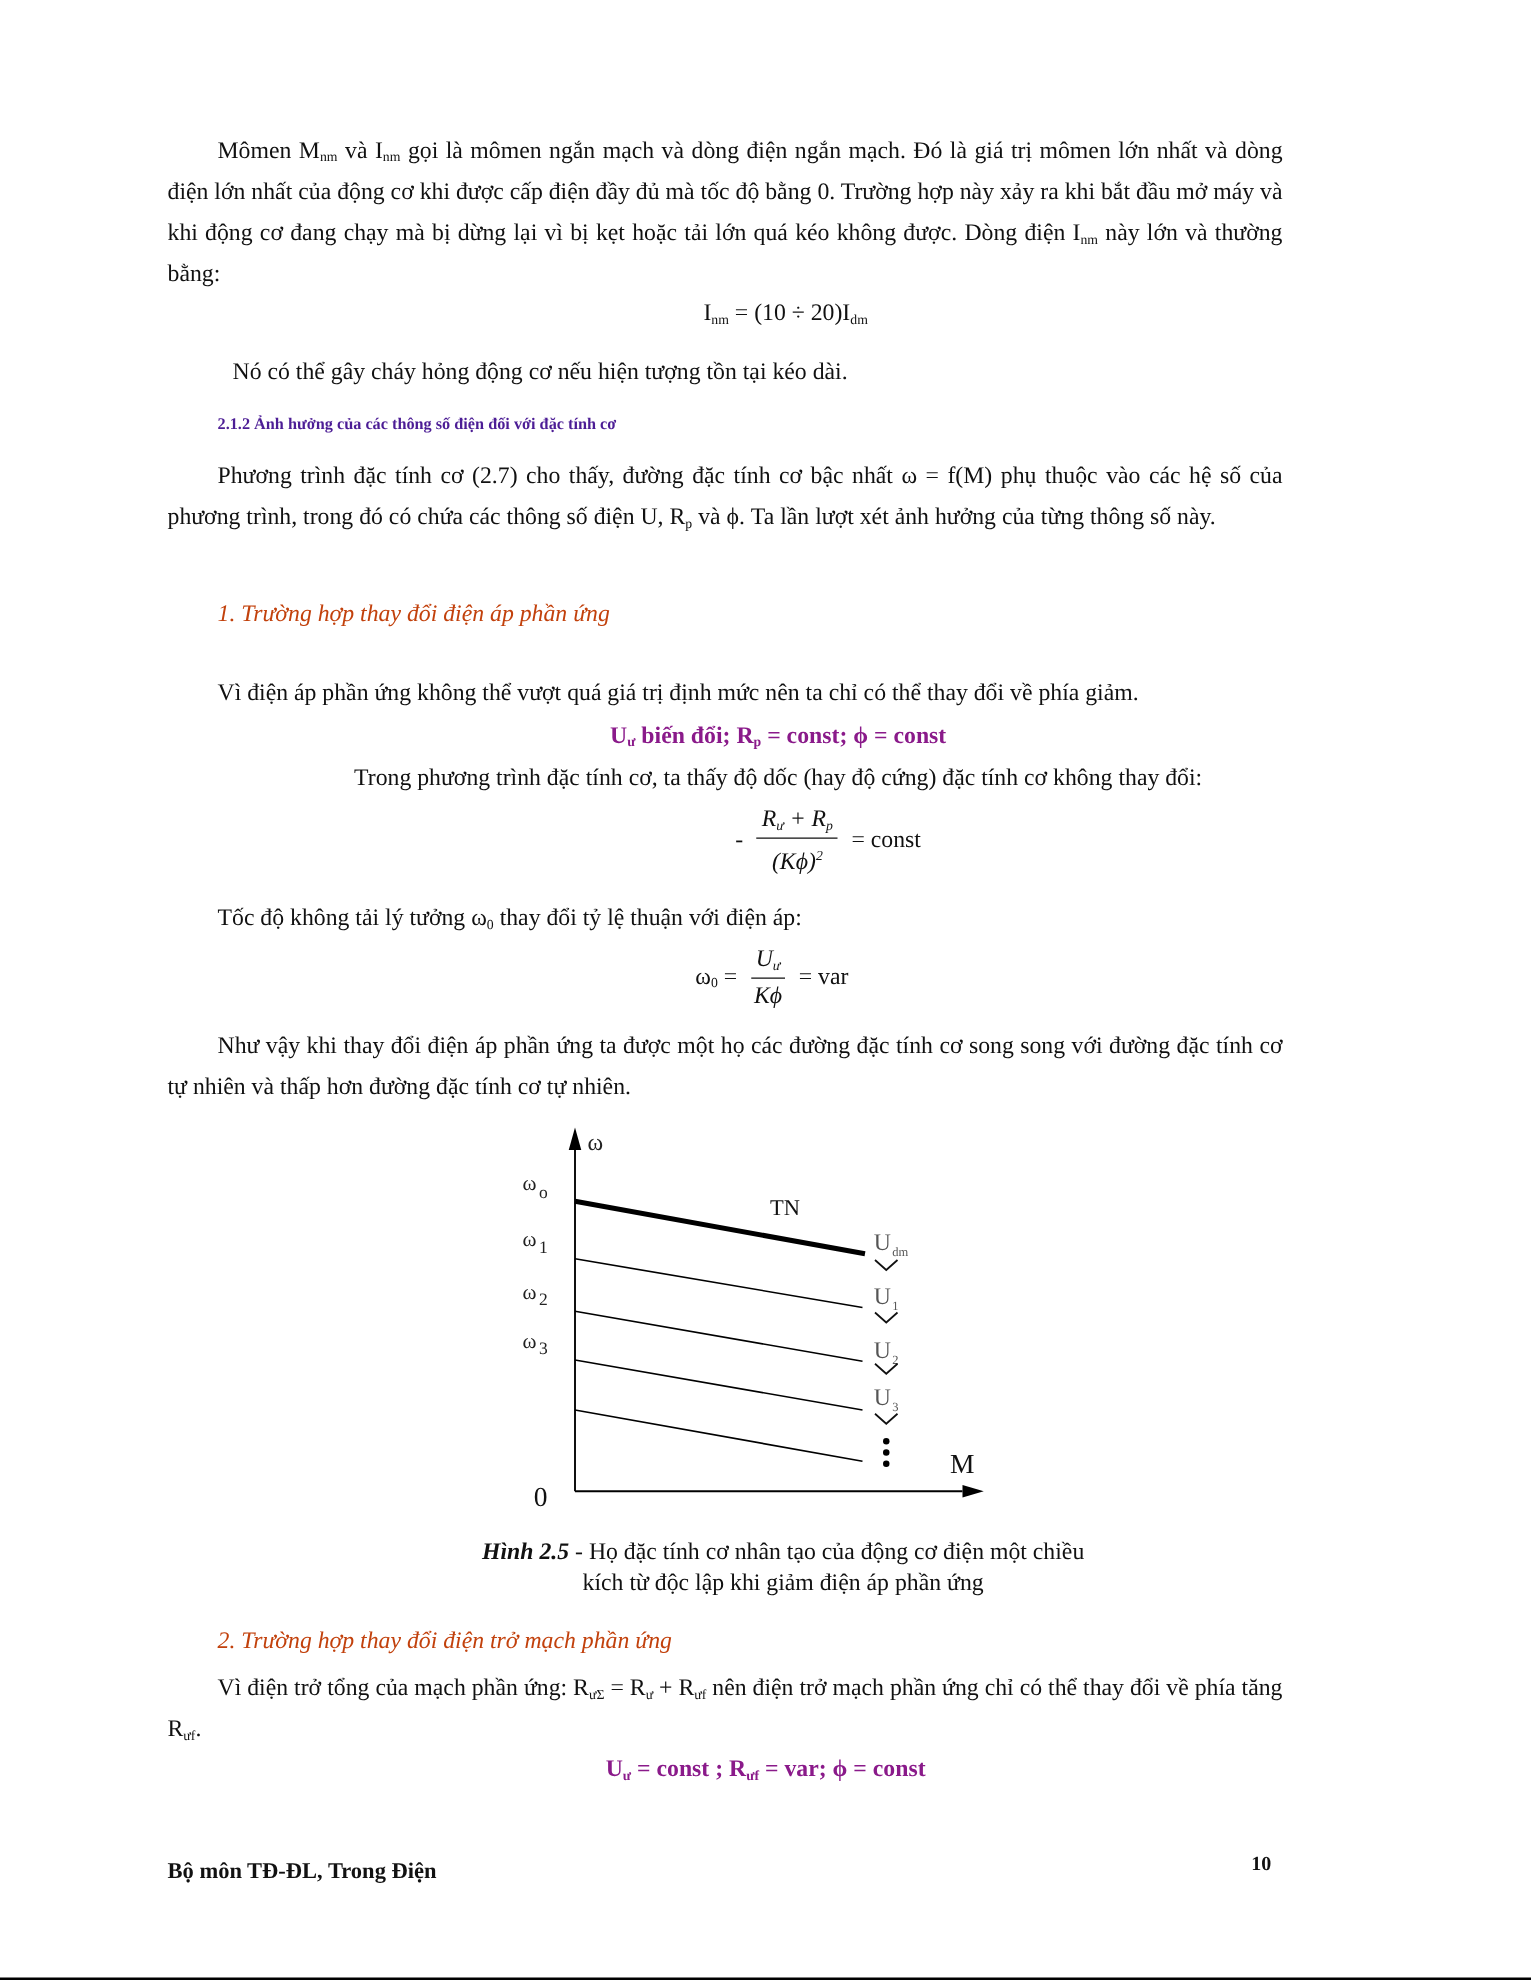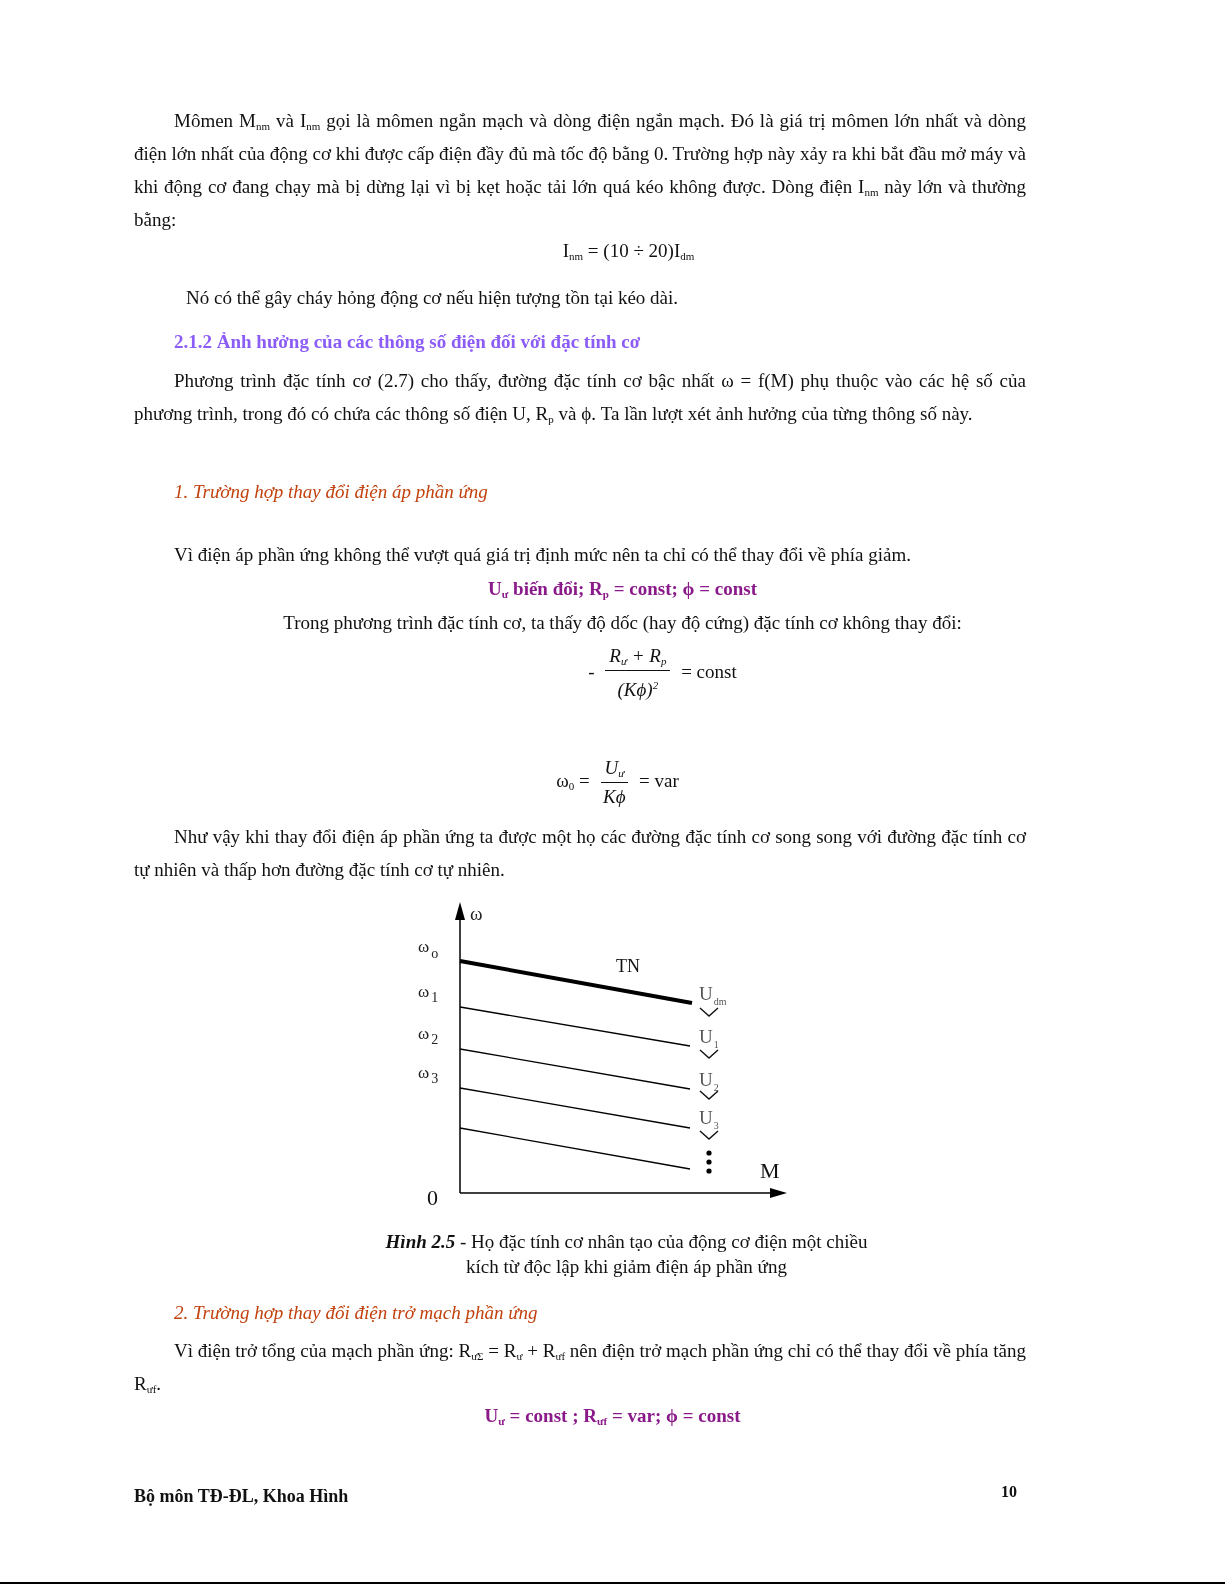--- a/index.html
+++ b/index.html
@@ -4,21 +4,21 @@
   <style>
     html, body { margin: 0; padding: 0; background: #ffffff; }
     body { width: 1225px; height: 1585px; position: relative; overflow: hidden;
            font-family: "Liberation Serif", "DejaVu Serif", serif; color: #111; }
     .page { position: absolute; left: 0; top: 0; width: 1225px; height: 1585px; }
     .p { position: absolute; left: 134px; width: 892px; font-size: 19px; line-height: 33px;
          text-align: justify; text-align-last: left; margin: 0; }
     .ind { text-indent: 40px; }
     .center { position: absolute; left: 0; width: 1225px; text-align: center; font-size: 19px; margin: 0; }
     sub { font-size: 11px; vertical-align: -3px; line-height: 0; }
-    .heading { position: absolute; left: 174px; font-size: 19px; font-weight: bold; color: #8b5cf6; margin: 0; }
+    .heading { position: absolute; left: 174px; font-size: 13px; font-weight: bold; color: #4c1d95; margin: 0; }
     .subhead { position: absolute; left: 174px; font-size: 19px; font-style: italic; color: #c2410c; margin: 0; }
     .purple { color: #8a1a8a; font-weight: bold; }
     .frac { display: inline-block; vertical-align: middle; text-align: center; margin: 0 6px; }
     .frac .num { display: block; padding: 0 4px 2px; border-bottom: 1.5px solid #111; font-style: italic; }
     .frac .den { display: block; padding-top: 2px; font-style: italic; }
     .caption { position: absolute; left: 0; width: 1225px; text-align: center; font-size: 19px; line-height: 25px; margin: 0; }
     .footer-left { position: absolute; left: 134px; top: 1486px; font-size: 18px; font-weight: bold; }
     .footer-right { position: absolute; right: 208px; top: 1483px; font-size: 16px; font-weight: bold; }
     .bottom-rule { position: absolute; left: 0; top: 1582px; width: 1225px; height: 2px; background: #000; }
     svg text { font-family: "Liberation Serif", "DejaVu Serif", serif; }
@@ -48,20 +48,21 @@
 
   <div class="center" style="top:644px; padding-left:50px; line-height:24px;">
     <span>-</span>
     <span class="frac">
       <span class="num"><span>R</span><sub>ư</sub><span> + R</span><sub>p</sub></span>
       <span class="den"><span>(Kϕ)</span><sup style="font-size:11px;">2</sup></span>
     </span>
     <span>= const</span>
   </div>
 
+  <p class="p ind" style="top:718px;"><span>Tốc độ không tải lý tưởng ω</span><sub>0</sub><span> thay đổi tỷ lệ thuận với điện áp:</span></p>
 
   <div class="center" style="top:756px; padding-left:5px; line-height:24px;">
     <span>ω</span><sub>0</sub>
     <span>=</span>
     <span class="frac">
       <span class="num"><span>U</span><sub>ư</sub></span>
       <span class="den">Kϕ</span>
     </span>
     <span>= var</span>
   </div>
@@ -109,16 +110,16 @@
 
   <p class="caption" style="top:1229px; padding-left:14px;"><b><i>Hình 2.5</i></b><span> - Họ đặc tính cơ nhân tạo của động cơ điện một chiều</span></p>
   <p class="caption" style="top:1254px; padding-left:14px;">kích từ độc lập khi giảm điện áp phần ứng</p>
 
   <p class="subhead" style="top:1302px;">2. Trường hợp thay đổi điện trở mạch phần ứng</p>
 
   <p class="p ind" style="top:1334px;"><span>Vì điện trở tổng của mạch phần ứng: R</span><sub>ưΣ</sub><span> = R</span><sub>ư</sub><span> + R</span><sub>ưf</sub><span> nên điện trở mạch phần ứng chỉ có thể thay đổi về phía tăng R</span><sub>ưf</sub><span>.</span></p>
 
   <p class="center purple" style="top:1405px; padding-left:0px;"><span>U</span><sub>ư</sub><span> = const ; R</span><sub>ưf</sub><span> = var; ϕ = const</span></p>
 
-  <div class="footer-left">Bộ môn TĐ-ĐL, Khoa Hình</div>
+  <div class="footer-left">Bộ môn TĐ-ĐL, Trong Điện</div>
   <div class="footer-right">10</div>
   <div class="bottom-rule"></div>
 </div>
 
 </body></html>

